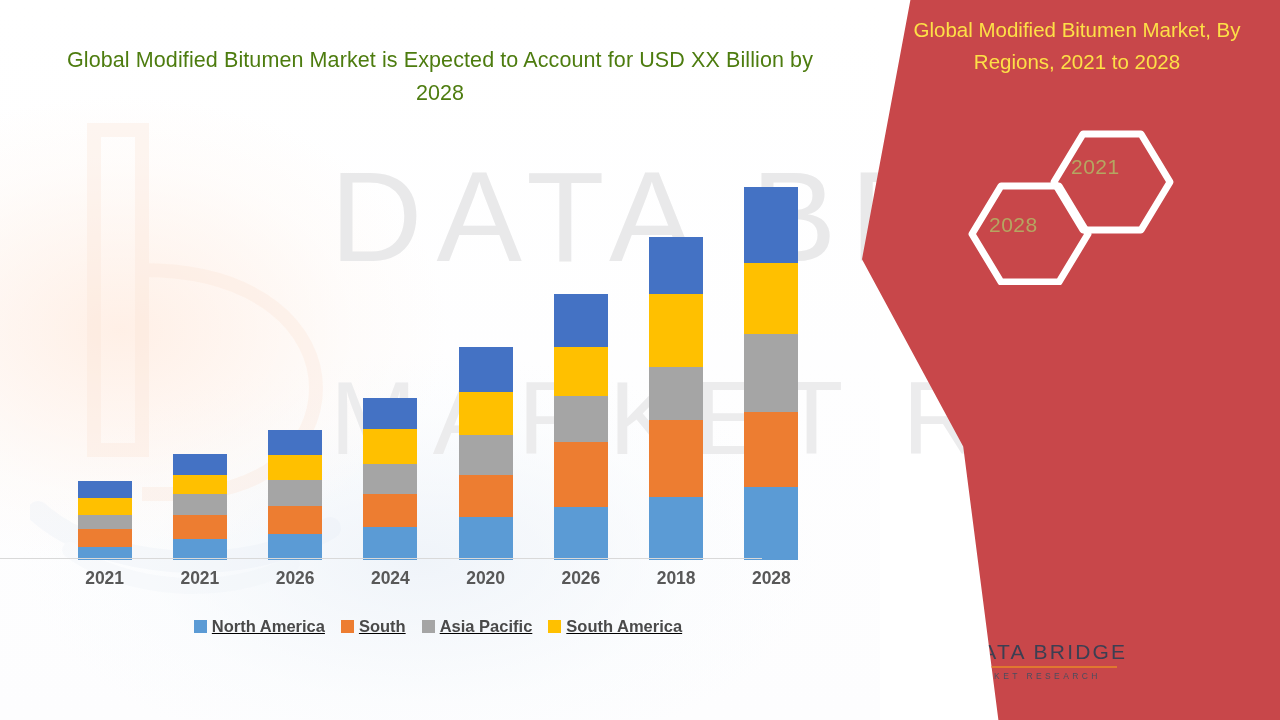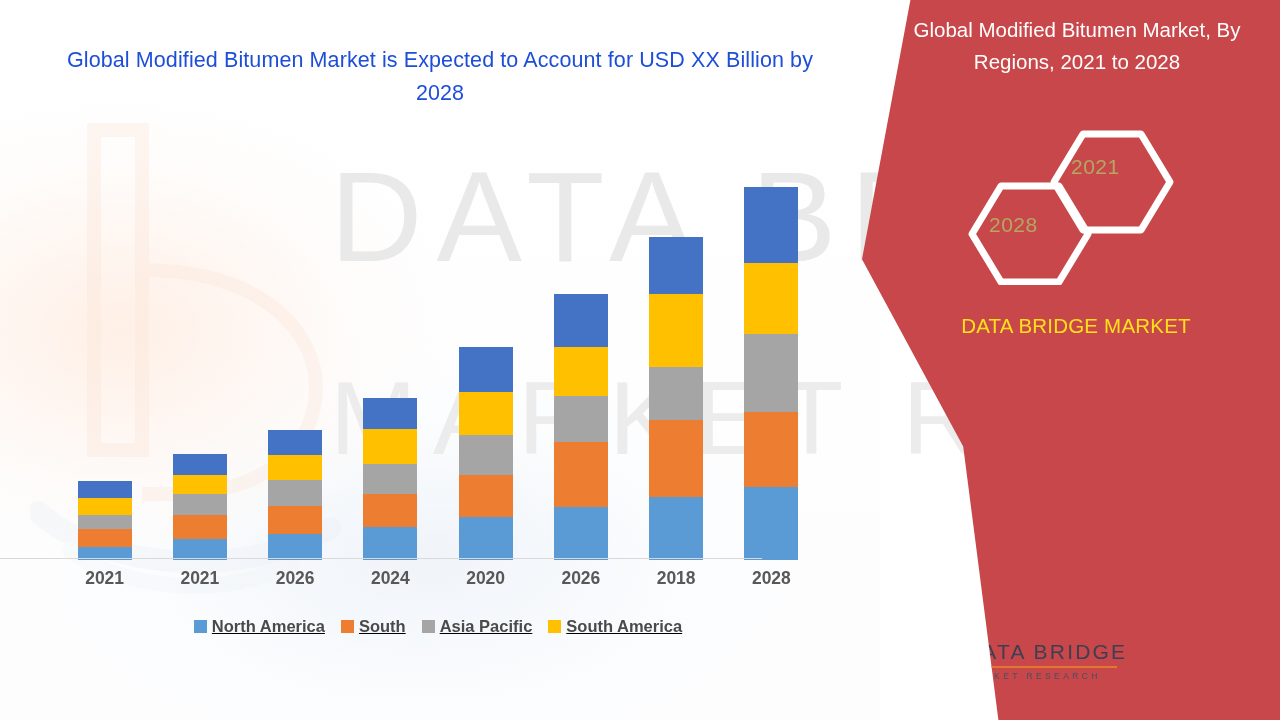--- a/index.html
+++ b/index.html
@@ -58,21 +58,21 @@
     margin-top: 80px;
     white-space: nowrap;
   }
 
   
   .chart-title {
     position: absolute;
     left: 60px; top: 44px;
     width: 760px;
     text-align: center;
-    color: #1d4ed8;
+    color: #4d7c0f;
     font-size: 21.5px;
     line-height: 1.52;
     font-weight: 400;
     letter-spacing: 0.1px;
   }
 
   
   .chart-wrap {
     position: absolute;
     left: 57px; top: 160px;
@@ -148,21 +148,21 @@
     clip-path: polygon(16% 0, 100% 0, 100% 100%, 36% 100%, 28% 62%, 5% 36%);
     overflow: hidden;
   }
   .red-panel-inner { position: relative; width: 100%; height: 100%; }
   .panel-title {
     position: absolute;
     left: 0; top: 14px;
     width: 440px;
     padding-left: 34px;
     text-align: center;
-    color: #ffffff;
+    color: #fde047;
     font-size: 20.5px;
     line-height: 1.55;
     font-weight: 400;
   }
   .hexes {
     position: absolute;
     left: 125px; top: 120px;
     width: 215px; height: 165px;
   }
   .hex-label {
@@ -360,21 +360,20 @@
 
           <polygon points="118,14 176,14 205,62 176,110 118,110 89,62" fill="none" stroke="#ffffff" stroke-width="7" stroke-linejoin="round"></polygon>
 
           <polygon points="36,66 94,66 123,114 94,162 36,162 7,114" fill="none" stroke="#ffffff" stroke-width="7" stroke-linejoin="round"></polygon>
         </svg>
         <span class="hex-label hex-2021-label">2021</span>
         <span class="hex-label hex-2028-label">2028</span>
       </div>
 
       <div class="brand">
-        <div>DATA BRIDGE MARKET</div>
       </div>
 
       <div class="logo-block">
         <svg viewBox="0 0 100 86" width="100" height="86" aria-hidden="true">
           <path d="M14 8 L32 8 L32 54 L14 54 Z" fill="#f0853c"></path>
           <path d="M32 20 C66 20 82 30 82 44 C82 58 64 66 40 66 L32 66 Z" fill="#f0853c"></path>
           <path d="M4 56 C22 78 66 80 88 56 C70 72 26 72 4 56 Z" fill="#2b4a9b"></path>
           <path d="M26 40 L44 40 L44 84 L26 84 Z" fill="#2b4a9b"></path>
           <path d="M44 48 C74 48 86 58 86 68 C86 80 68 86 46 86 L44 86 Z" fill="#2b4a9b"></path>
         </svg>

